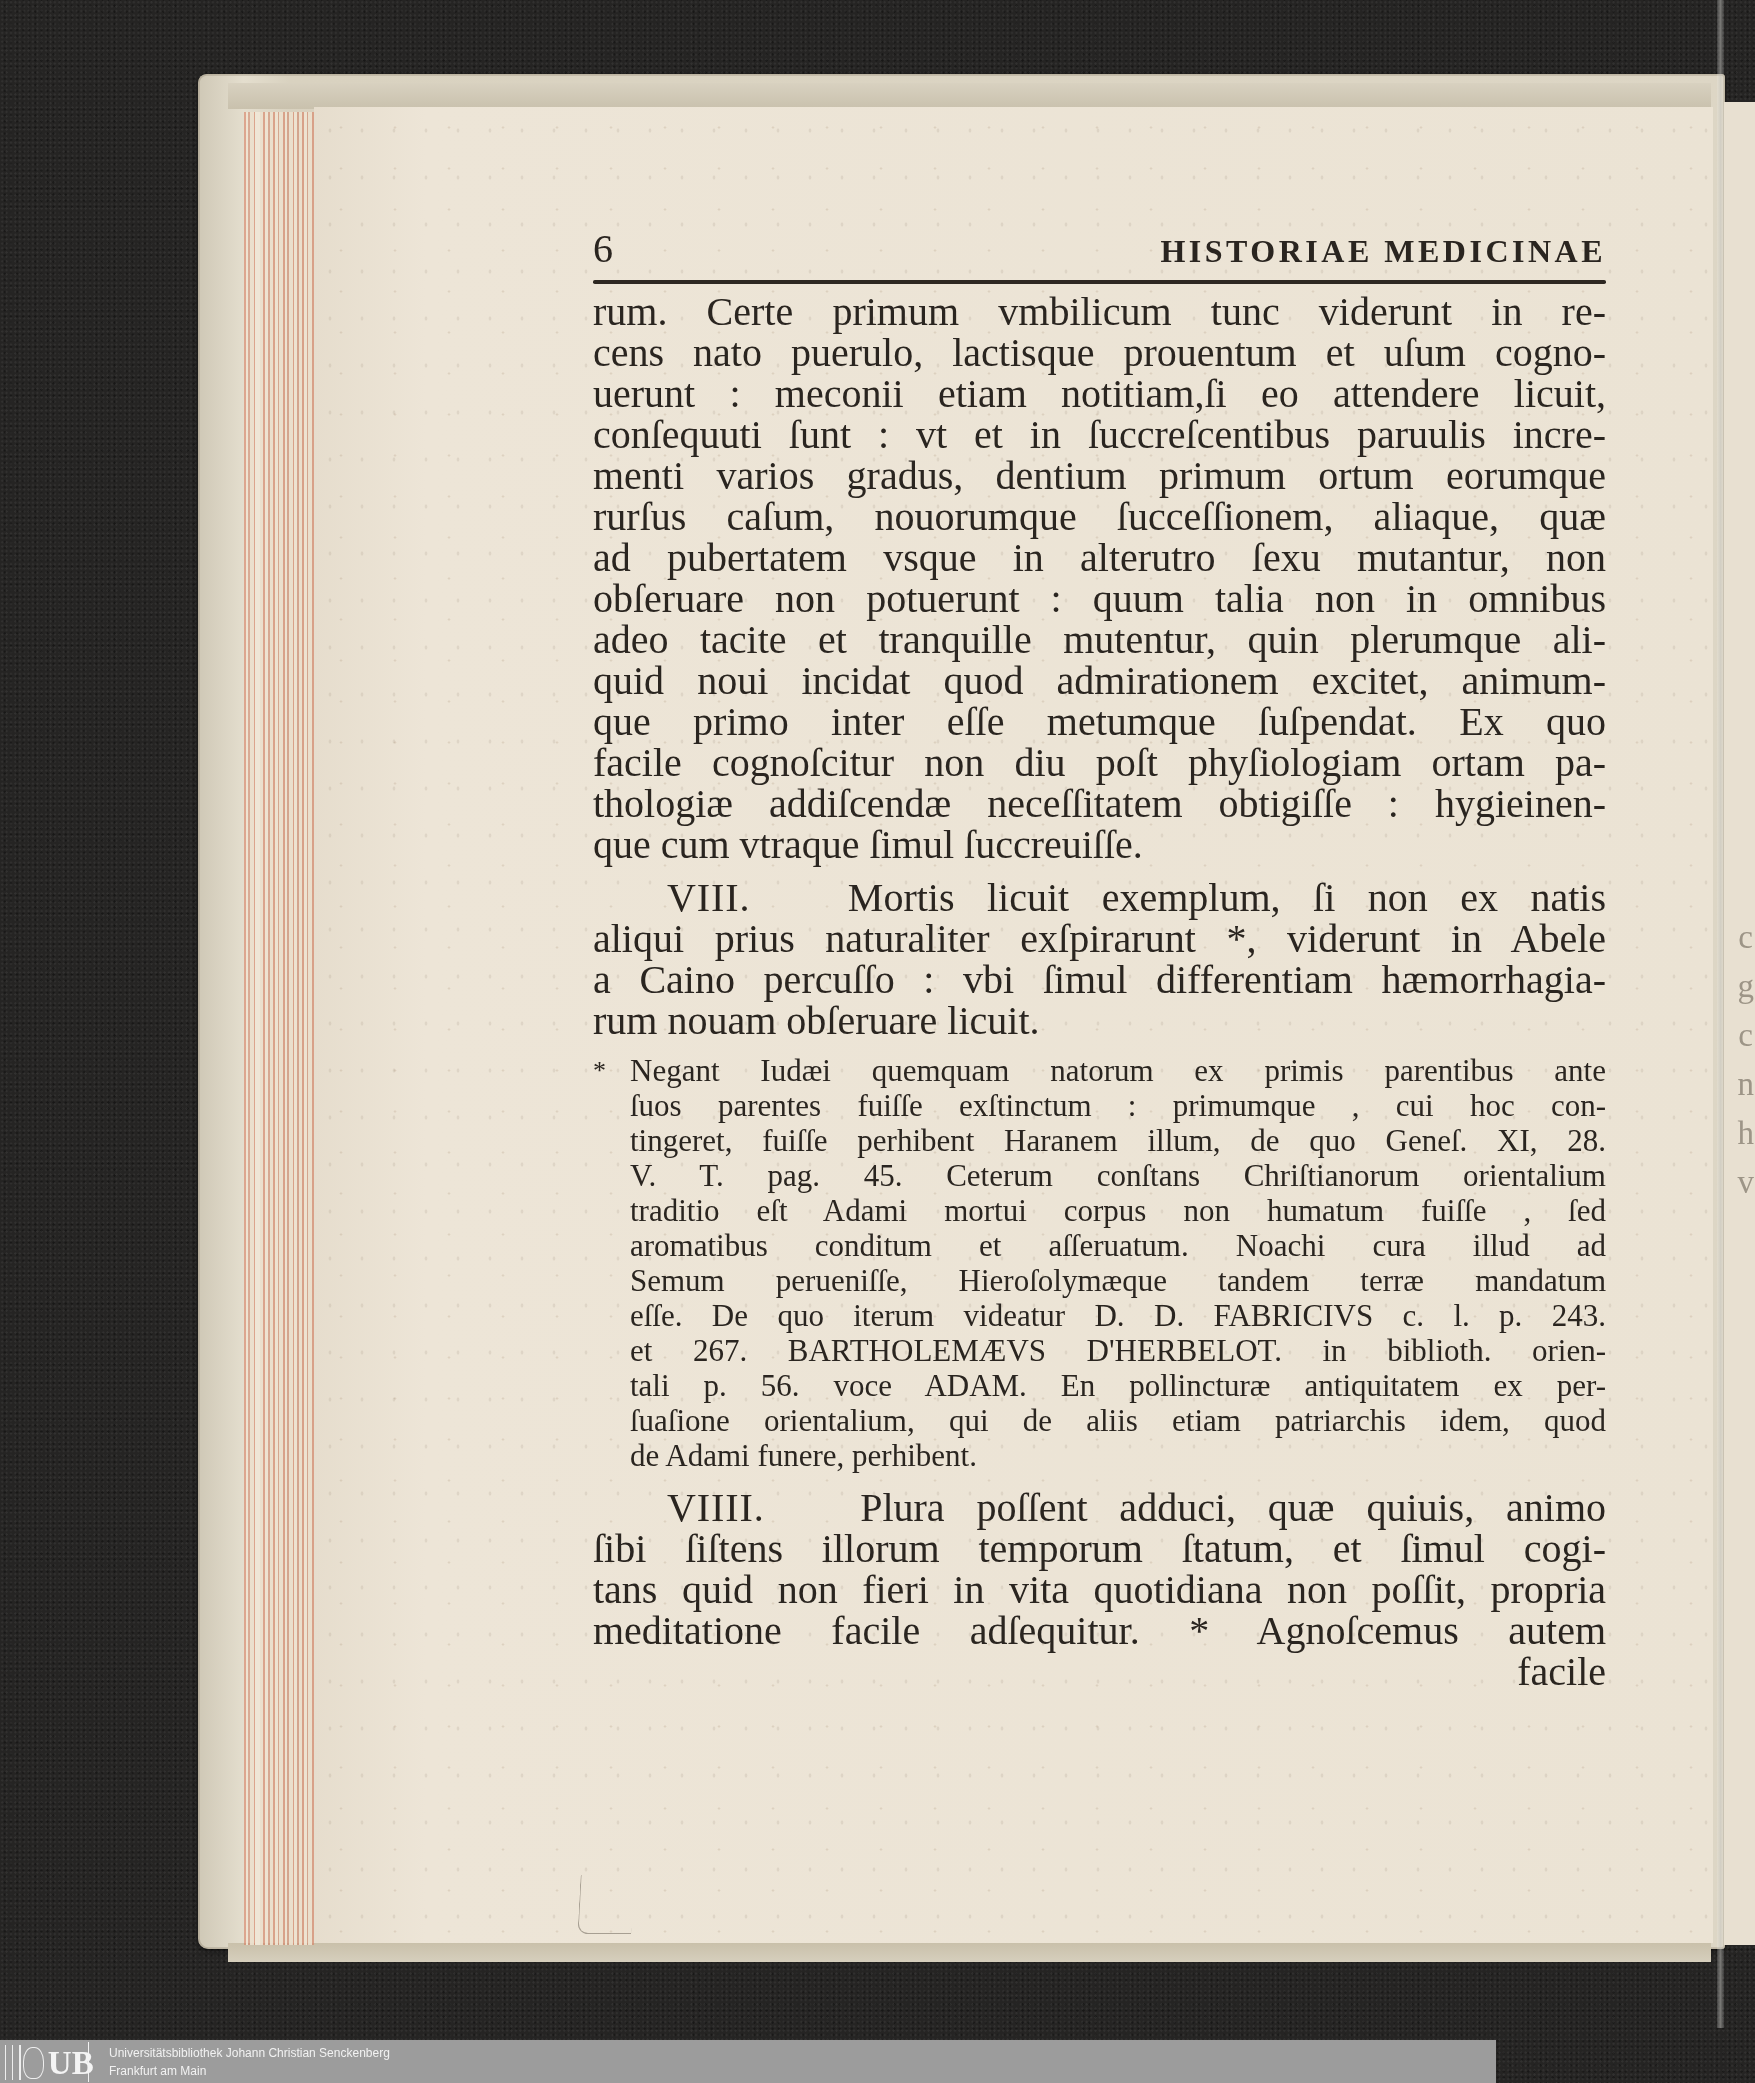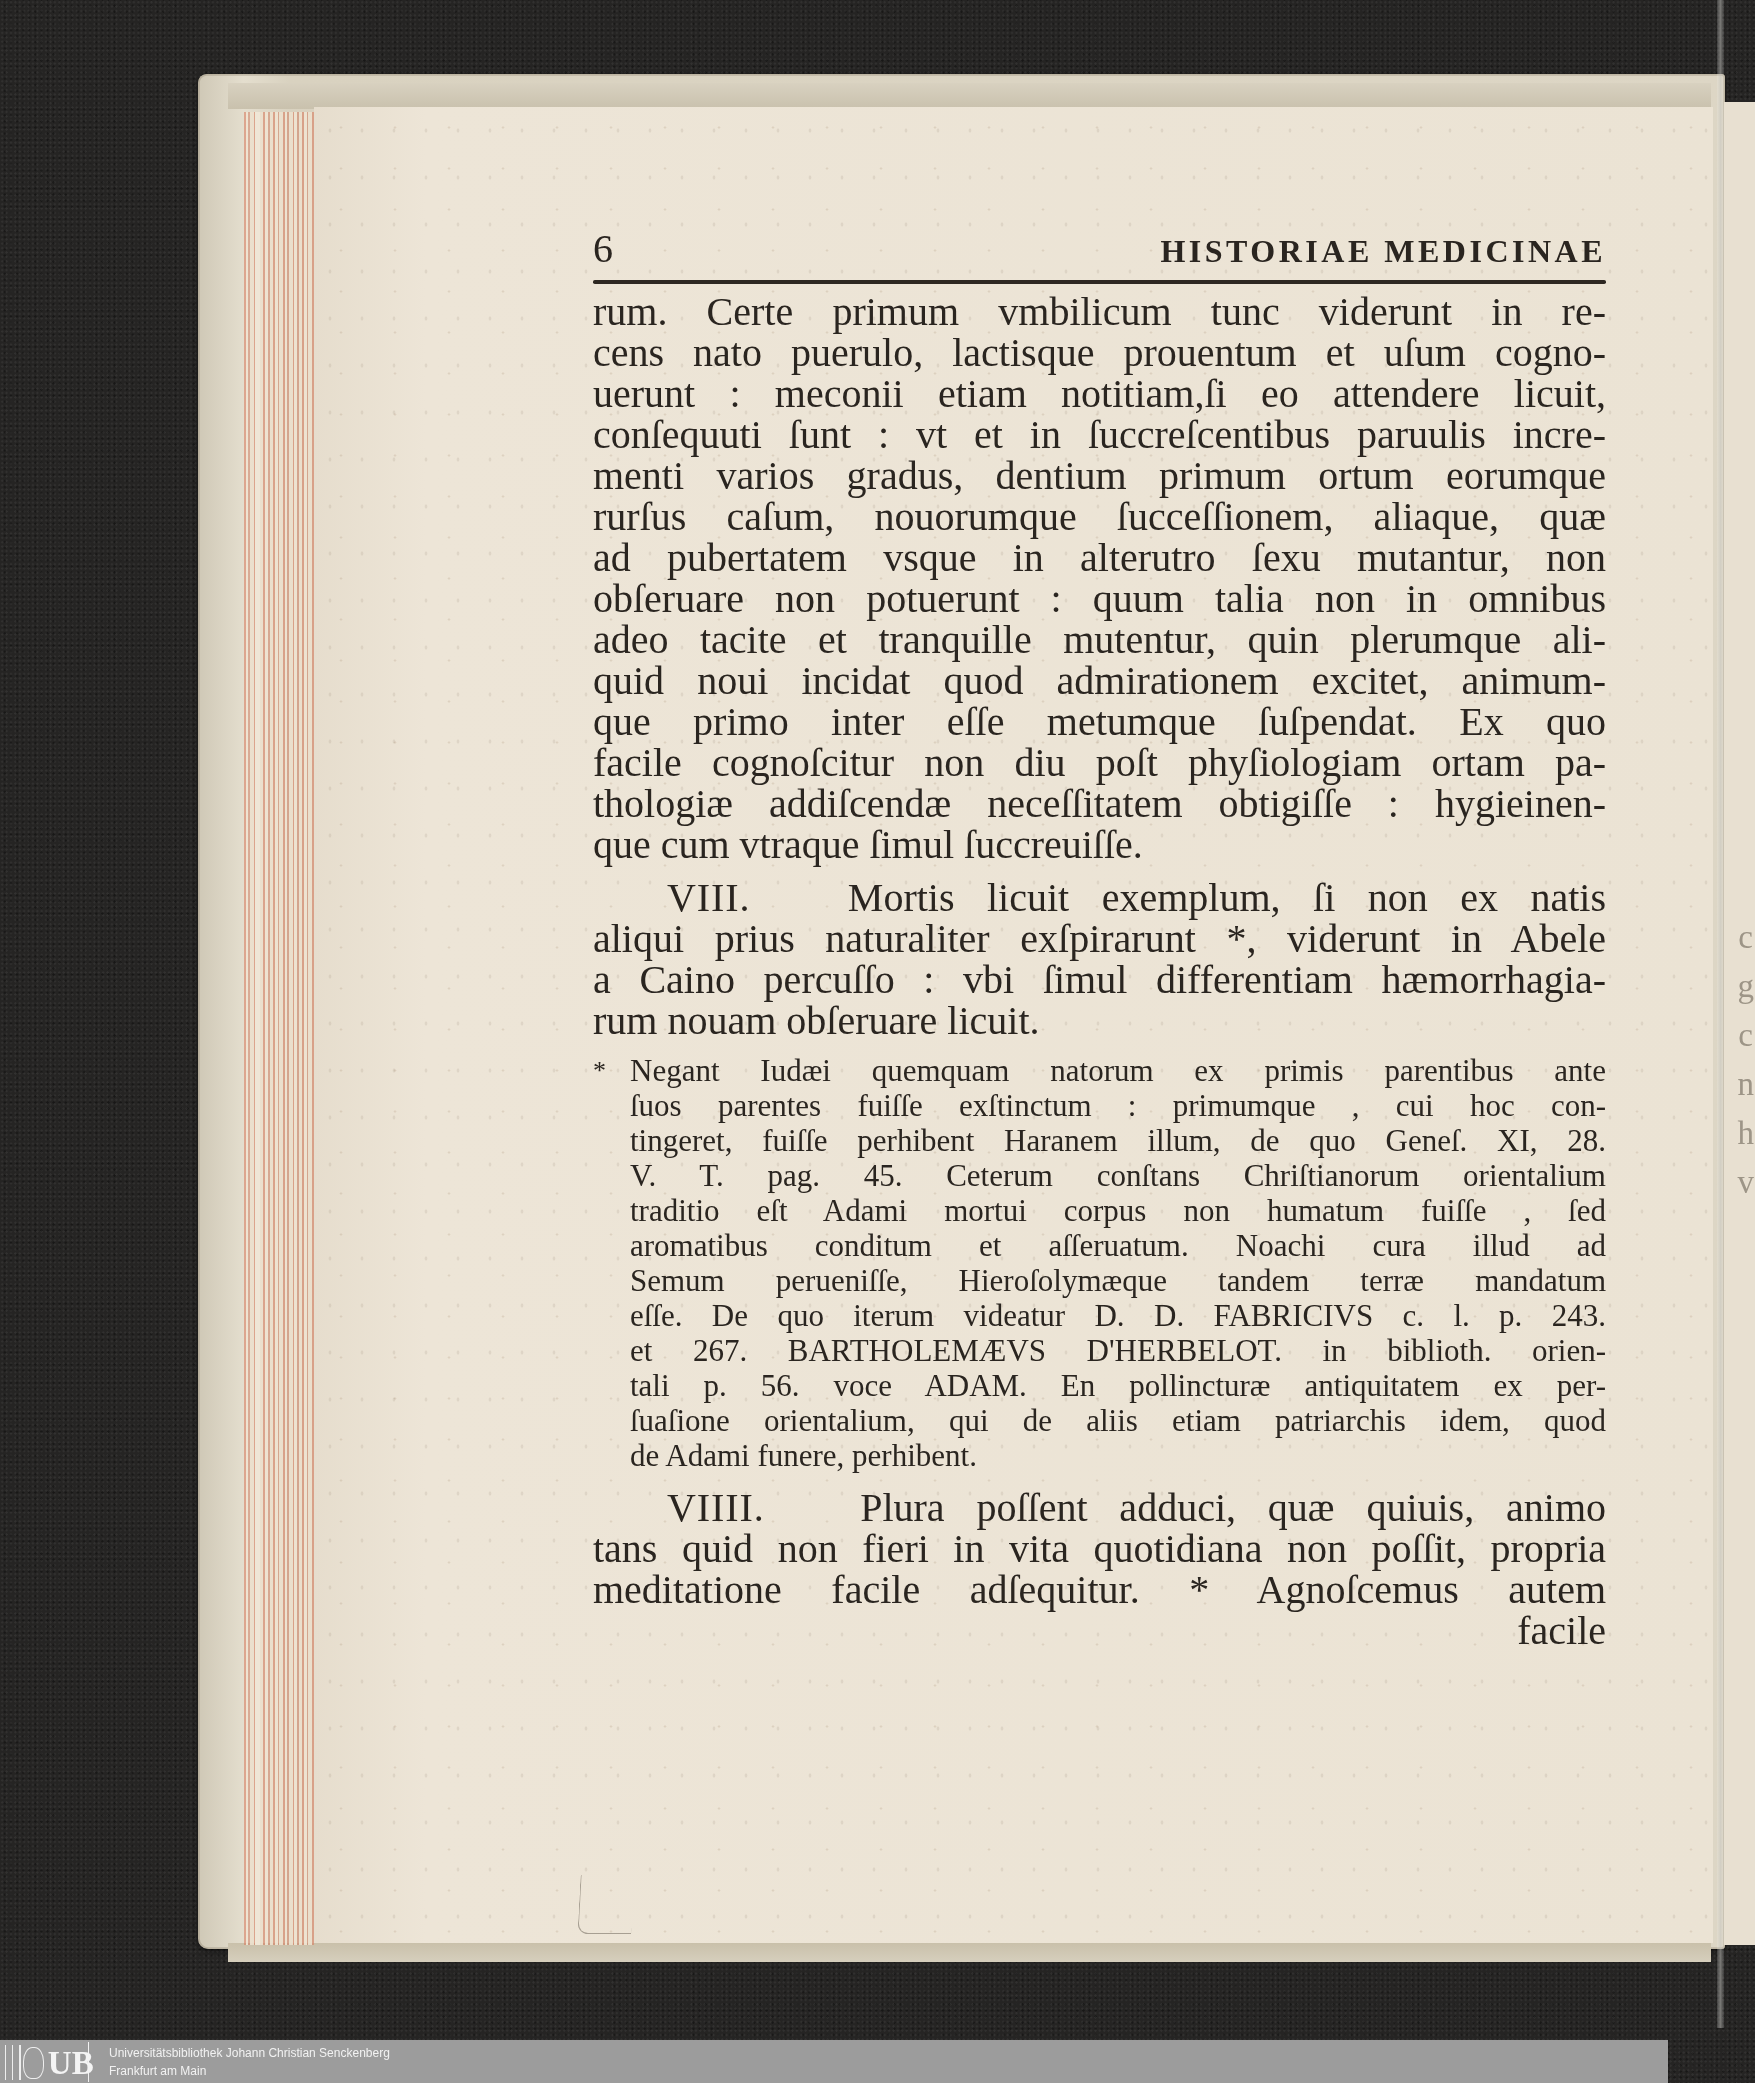--- a/index.html
+++ b/index.html
@@ -94,21 +94,21 @@
     position:relative; font-size:31px; line-height:35px; margin:12.3px 0 0 37px;
   }
   .fn-mark { position:absolute; left:-37px; top:0; font-size:26px; }
   .hairline {
     position:absolute; left:579px; top:1875px; width:53px; height:58px;
     border-left:1.8px solid #8a8276; border-bottom:1.8px solid #8a8276;
     border-radius:0 0 0 10.5px; transform:skewX(-3deg); opacity:.7;
   }
   
   .footer {
-    position:absolute; left:0; top:2040px; width:1668px; height:44px;
+    position:absolute; left:0; top:2040px; width:1496px; height:44px;
     background:#9c9c9c; color:#f2f2f2;
     font-family:"Liberation Sans", "DejaVu Sans", sans-serif;
   }
   .ub-logo {
     position:absolute; left:1.8px; top:1.8px; width:86px; height:40px;
     border-right:1.8px solid #f2f2f2;
   }
   .ub-columns {
     position:absolute; left:3.5px; top:3.5px; width:14px; height:35px;
     border-left:1.8px solid #eee; border-right:1.8px solid #eee;
@@ -196,20 +196,21 @@
         <span class="line">eſſe.  De quo iterum videatur D. D. FABRICIVS c. l. p. 243.</span>
         <span class="line">et 267. BARTHOLEMÆVS D'HERBELOT. in biblioth. orien-</span>
         <span class="line">tali p. 56. voce ADAM.   En pollincturæ antiquitatem ex per-</span>
         <span class="line">ſuaſione orientalium, qui de aliis etiam patriarchis idem, quod</span>
         <span class="line last">de Adami funere, perhibent.</span>
       </div>
   </div>
 
   <div class="body-para" style="margin-top:14px;">
     <span class="line indent"><span class="section-no">VIIII.</span>&nbsp;&nbsp;&nbsp;<span>Plura poſſent adduci, quæ quiuis,  animo</span></span>
+    <span class="line">ſibi ſiſtens  illorum  temporum  ſtatum,  et ſimul cogi-</span>
     <span class="line">tans quid non fieri in vita quotidiana non poſſit, propria</span>
     <span class="line">meditatione  facile  adſequitur. *    Agnoſcemus autem</span>
     <span class="line right">facile</span>
   </div>
 </div>
 
 <div class="footer">
   <div class="ub-logo">
     <div class="ub-columns"></div>
     <div class="ub-face"></div>

